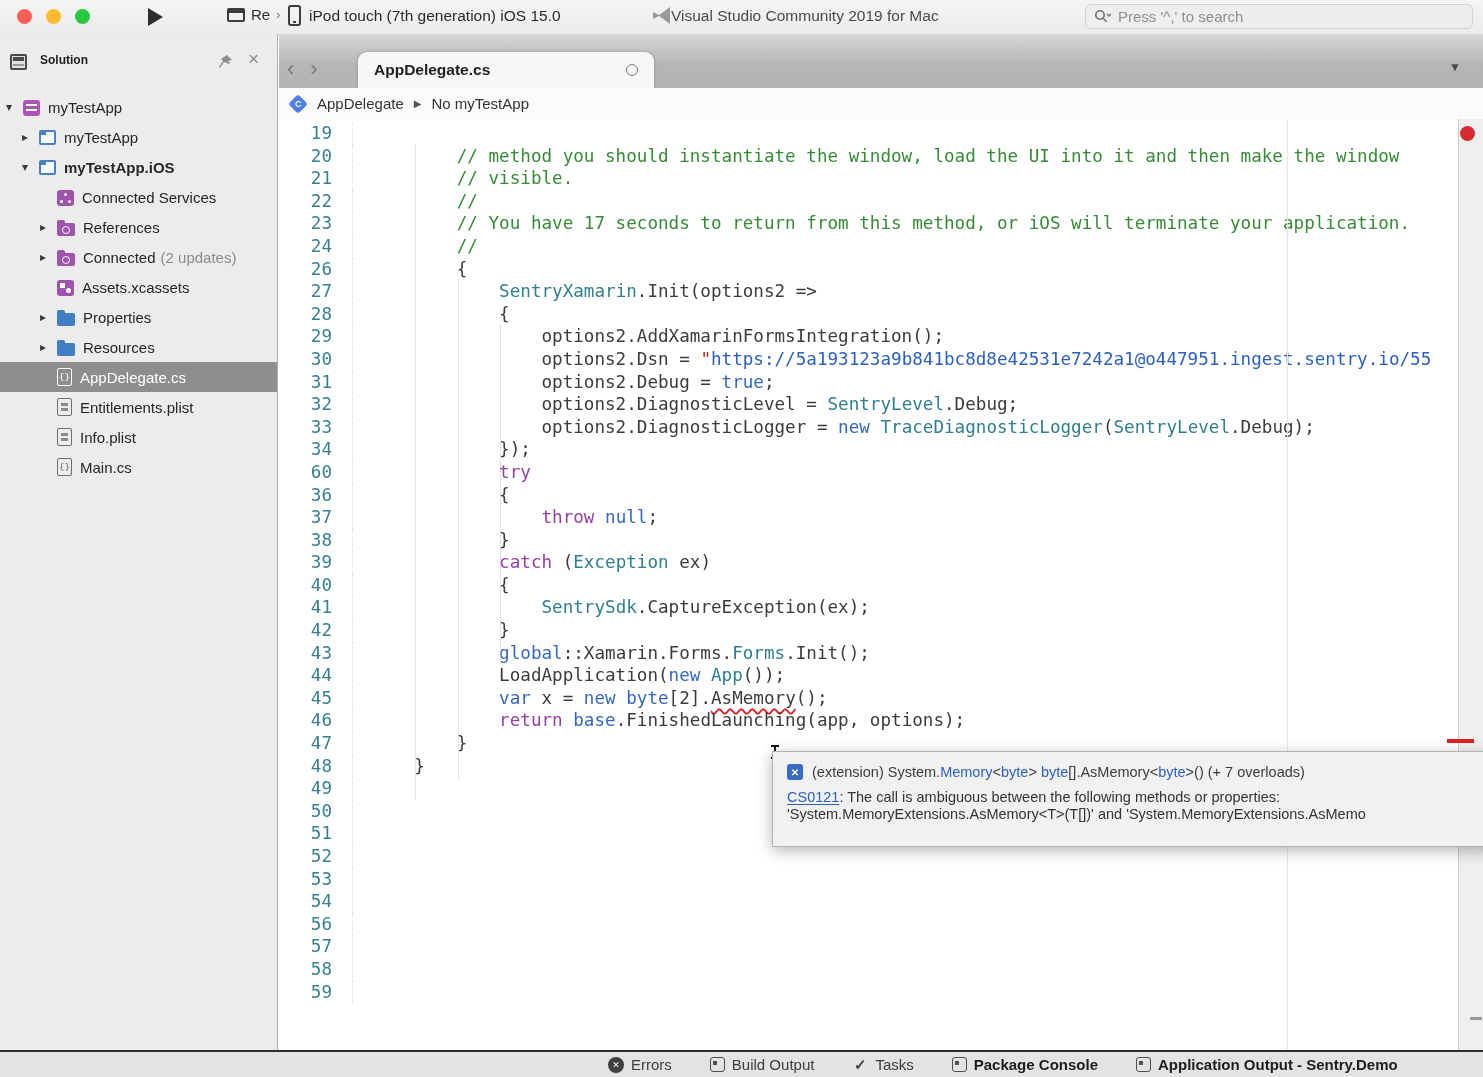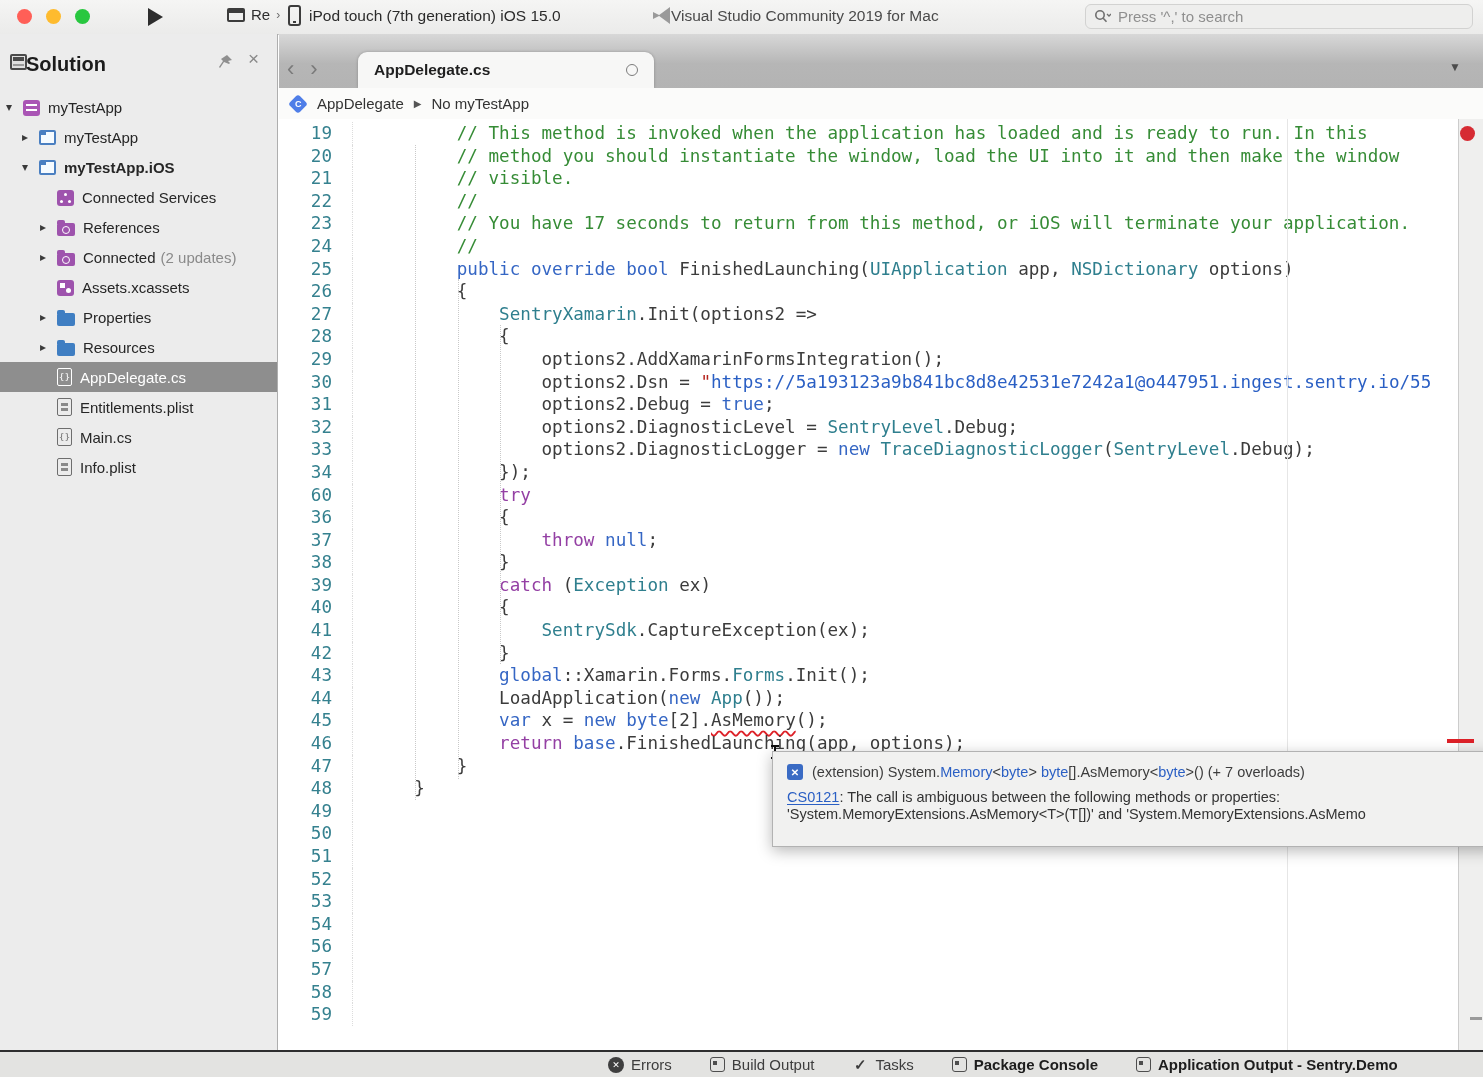--- a/index.html
+++ b/index.html
@@ -34,21 +34,21 @@
   .searchbox{position:absolute;left:1085px;top:4px;width:388px;height:25px;background:#eeeeed;
     border:1px solid #d2d2d1;border-radius:6px;display:flex;align-items:center;gap:7px;padding:0 8px;box-sizing:border-box;}
   .searchbox .ph{color:#8f8f8f;font-size:15px;}
 
   
   .sidebar{position:absolute;left:0;top:34px;width:278px;height:1016px;background:#ececec;border-right:1px solid #aeaeae;box-sizing:border-box;}
   .sb-head{position:relative;height:56px;}
   .sb-head .sol-ico{position:absolute;left:10px;top:20px;width:17px;height:16px;border:2px solid #4a4a4a;border-radius:2px;box-sizing:border-box;background:#e0e0e0}
   .sb-head .sol-ico::before{content:"";position:absolute;left:1px;top:1px;right:1px;height:4px;background:#4a4a4a}
   .sb-head .sol-ico::after{content:"";position:absolute;left:1px;top:8px;right:1px;height:2px;background:#9a9a9a}
-  .sb-title{position:absolute;left:26px;top:19px;font-size:20px;font-weight:bold;color:#1c1c1c;}
+  .sb-title{position:absolute;left:40px;top:19px;font-size:12px;font-weight:bold;color:#1c1c1c;}
   .sb-pin{position:absolute;right:44px;top:20px;width:16px;height:16px;}
   .sb-close{position:absolute;right:18px;top:15px;font-size:19px;color:#8a8a8a;line-height:1;}
   .tree{position:absolute;left:0;top:58px;right:0;}
   .tree-row{height:30px;display:flex;align-items:center;font-size:15px;color:#262626;}
   .tree-row.lvl0{padding-left:6px}.tree-row.lvl1{padding-left:22px}.tree-row.lvl2{padding-left:40px}
   .tree-row.selected{background:#8e8e8e;color:#fff}
   .tri{width:17px;font-size:12px;color:#3a3a3a;flex:none}
   .tree-row.selected .tri{color:#fff}
   .ticon{width:20px;height:18px;flex:none;margin-right:8px;position:relative;box-sizing:border-box}
   .tlabel{white-space:nowrap}.tlabel.b{font-weight:bold}
@@ -229,27 +229,27 @@
         <span class="ticon cs-file"></span>
         <span class="tlabel">AppDelegate.cs</span>
       </div>
       <div class="tree-row lvl2">
         <span class="tri"></span>
         <span class="ticon plist-file"></span>
         <span class="tlabel">Entitlements.plist</span>
       </div>
       <div class="tree-row lvl2">
         <span class="tri"></span>
+        <span class="ticon plist-file"></span>
+        <span class="tlabel">Info.plist</span>
+      </div>
+      <div class="tree-row lvl2">
+        <span class="tri"></span>
         <span class="ticon cs-file"></span>
         <span class="tlabel">Main.cs</span>
-      </div>
-      <div class="tree-row lvl2">
-        <span class="tri"></span>
-        <span class="ticon plist-file"></span>
-        <span class="tlabel">Info.plist</span>
       </div>
     </div>
 </div>
 
 <div class="editor">
   <div class="tabbar">
     <div class="navarrows">
       <span>‹</span>
       <span>›</span>
     </div>
@@ -264,45 +264,40 @@
         <span>C</span>
       </span>
     <span>AppDelegate</span>
     <span class="crumb-sep">▶</span>
     <span>No myTestApp</span>
   </div>
   <div class="code">
     <div>
         <div class="code-line">
           <span class="ln">19</span>
-          <span class="lt"><span class="tk-cm">        // This method is invoked when the application has loaded and is ready to run. In this</span></span>
         </div>
         <div class="code-line">
           <span class="ln">20</span>
           <span class="lt"><span class="tk-cm">        // method you should instantiate the window, load the UI into it and then make the window</span></span>
         </div>
         <div class="code-line">
           <span class="ln">21</span>
           <span class="lt"><span class="tk-cm">        // visible.</span></span>
         </div>
         <div class="code-line">
           <span class="ln">22</span>
           <span class="lt"><span class="tk-cm">        //</span></span>
         </div>
         <div class="code-line">
           <span class="ln">23</span>
           <span class="lt"><span class="tk-cm">        // You have 17 seconds to return from this method, or iOS will terminate your application.</span></span>
         </div>
         <div class="code-line">
           <span class="ln">24</span>
           <span class="lt"><span class="tk-cm">        //</span></span>
-        </div>
-        <div class="code-line">
-          <span class="ln">25</span>
-          <span class="lt"><span class="tk-pl">        </span><span class="tk-kw">public override bool</span><span class="tk-pl"> FinishedLaunching(</span><span class="tk-ty">UIApplication</span><span class="tk-pl"> app, </span><span class="tk-ty">NSDictionary</span><span class="tk-pl"> options)</span></span>
         </div>
         <div class="code-line">
           <span class="ln">26</span>
           <span class="lt"><span class="tk-pl">        {</span></span>
         </div>
         <div class="code-line">
           <span class="ln">27</span>
           <span class="lt"><span class="tk-pl">            </span><span class="tk-ty">SentryXamarin</span><span class="tk-pl">.Init(options2 =&gt;</span></span>
         </div>
         <div class="code-line">

